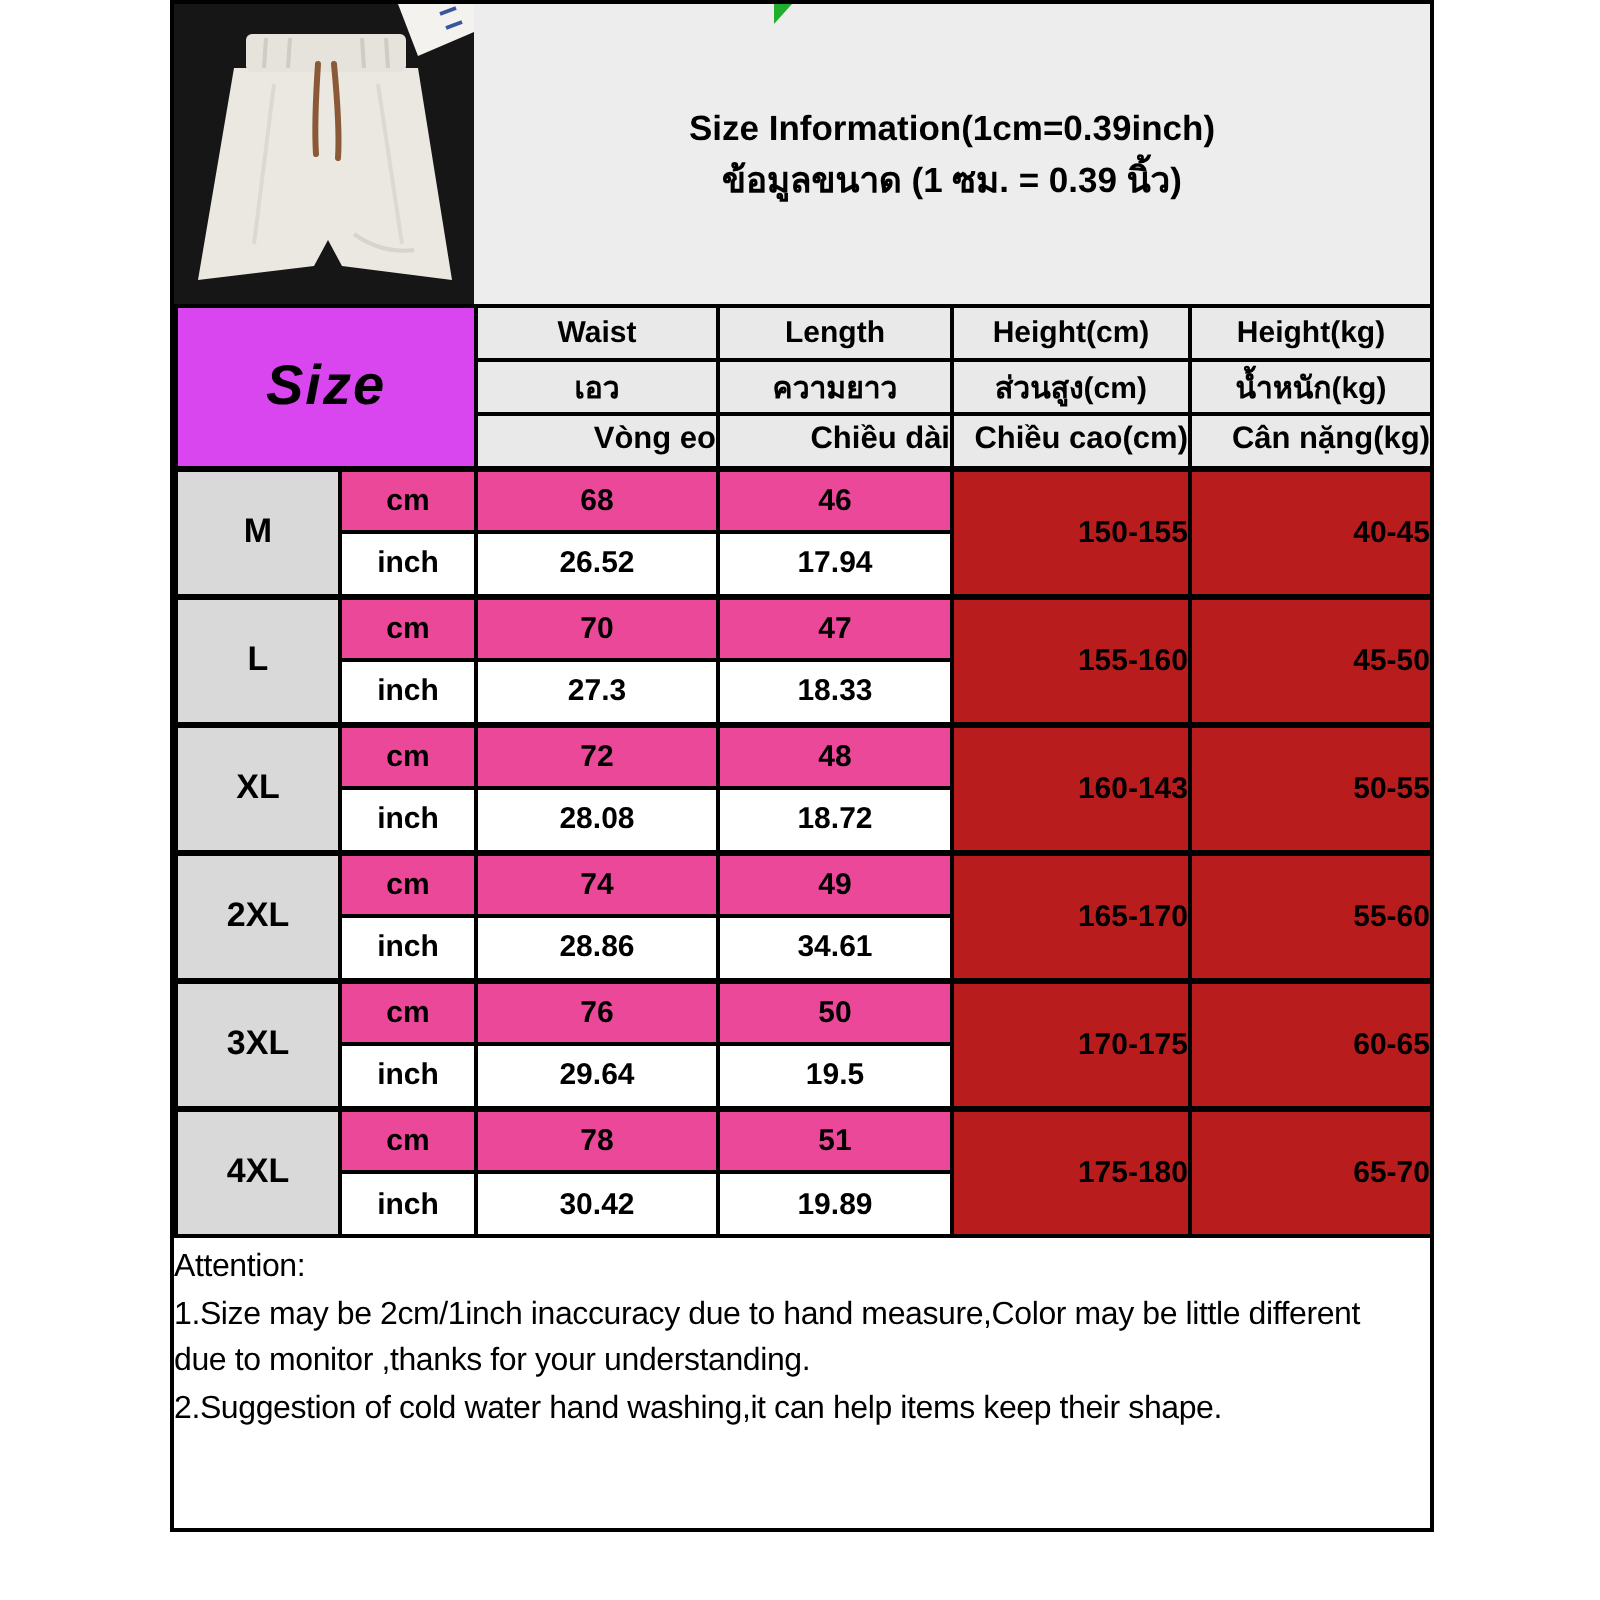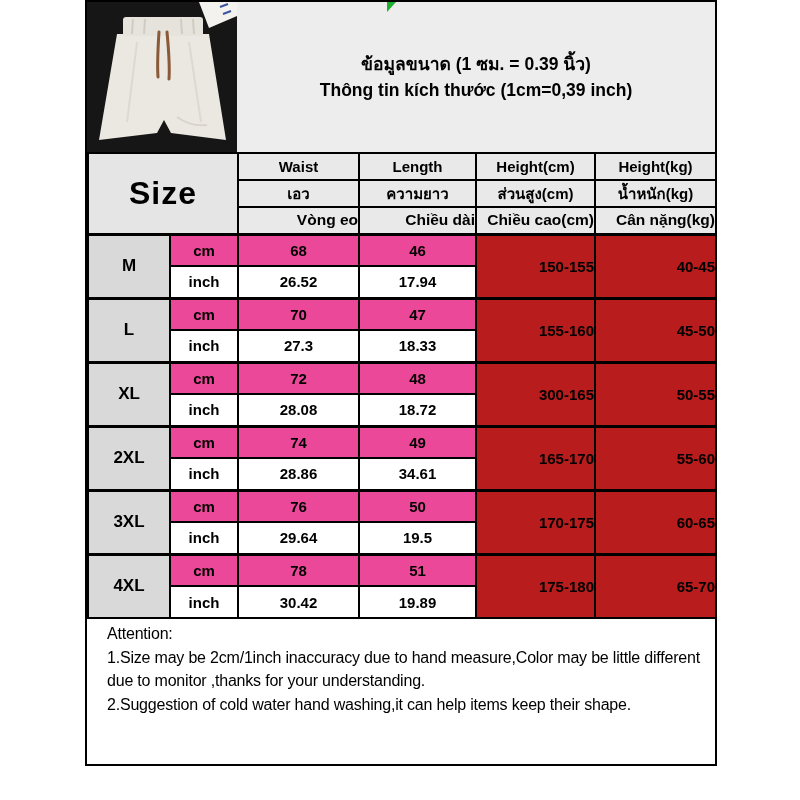--- a/index.html
+++ b/index.html
@@ -70,38 +70,39 @@
     border: 2px solid #000;
     text-align: center;
     vertical-align: middle;
     font-weight: bold;
     padding: 0;
     overflow: hidden;
   }
   .size-table thead tr { height: 27px; }
   .size-table thead td { background: #e9e9e9; font-size: 15px; }
   .size-table td.c-sizehead {
-    background: #e5e5e5;
-    font-size: 32px;
+    background: #d946ef;
+    font-size: 28px;
     letter-spacing: 1px;
+    font-style: italic;
   }
   .size-table tbody tr { height: 32px; }
   .size-table tbody td { font-size: 15px; }
   .size-table td.c-size { background: #d9d9d9; font-size: 17px; }
   .size-table td.u-cm   { background: #ec4899; }
   .size-table td.u-inch { background: #ffffff; }
   .size-table td.c-range { background: #b91c1c; text-align: right; }
   .size-table tbody.grp tr:first-child td { border-top-width: 3px; }
   .size-table td.h-vi { font-size: 15.5px; text-align: right; }
   
   .note {
     min-height: 145px;
     box-sizing: border-box;
     background: #fff;
-    padding: 3px 5px 0 20px;
+    padding: 3px 5px 0 0;
     font-size: 16px;
     line-height: 23.5px;
     font-weight: normal;
     letter-spacing: -0.2px;
   }
   .note p { margin: 0; }
 </style>
 </head>
 <body>
 
@@ -126,22 +127,22 @@
 
         <path d="M50,40 L40,120" stroke="#ddd9d1" stroke-width="2" fill="none"></path>
         <path d="M102,40 L114,120" stroke="#ddd9d1" stroke-width="2" fill="none"></path>
         <path d="M90,115 q14,10 30,8" stroke="#d8d4cc" stroke-width="2" fill="none"></path>
 
         <path d="M72,30 q-2,30 -1,45" stroke="#8a5a38" stroke-width="3" fill="none" stroke-linecap="round"></path>
         <path d="M80,30 q3,32 2,47" stroke="#8a5a38" stroke-width="3" fill="none" stroke-linecap="round"></path>
       </svg>
     </div>
     <div class="title-box">
+      <div class="title-line">Size Information(1cm=0.39inch)</div>
       <div class="title-line">ข้อมูลขนาด (1 ซม. = 0.39 นิ้ว)</div>
-      <div class="title-line">Thông tin kích thước (1cm=0,39 inch)</div>
       <div class="green-artifact"></div>
     </div>
   </div>
 
   <table class="size-table">
     <colgroup>
       <col style="width:82px">
         <col style="width:68px">
         <col style="width:121px">
       <col style="width:117px">
@@ -201,21 +202,21 @@
         <td class="u-inch">18.33</td>
       </tr>
     </tbody>
 
     <tbody class="grp">
       <tr>
         <td class="c-size" rowspan="2">XL</td>
         <td class="u-cm">cm</td>
         <td class="u-cm">72</td>
         <td class="u-cm">48</td>
-        <td class="c-range" rowspan="2">300-165</td>
+        <td class="c-range" rowspan="2">160-143</td>
         <td class="c-range" rowspan="2">50-55</td>
       </tr>
       <tr>
         <td class="u-inch">inch</td>
         <td class="u-inch">28.08</td>
         <td class="u-inch">18.72</td>
       </tr>
     </tbody>
 
     <tbody class="grp">

